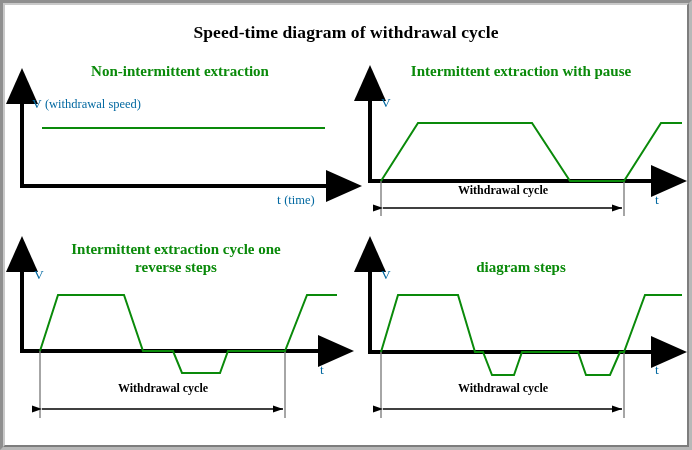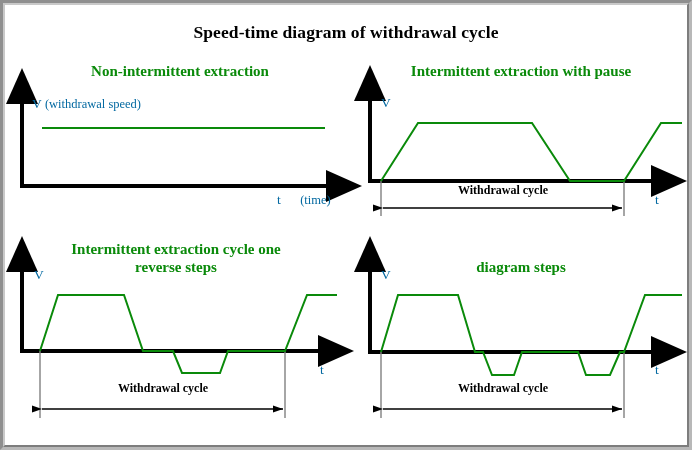--- a/index.html
+++ b/index.html
@@ -172,21 +172,21 @@
       <line x1="383" y1="409" x2="622" y2="409" class="dimline" marker-start="url(#dimArrowStart)" marker-end="url(#dimArrowEnd)"></line>
     </g>
   </svg>
 
   <div class="axlabel" style="left:32px; top:96px;">
     <span>V</span>
     <span style="font-size:12.5px;">(withdrawal speed)</span>
   </div>
   <div class="axlabel" style="left:277px; top:192px;">
     <span>t</span>
-    <span style="font-size:12.5px;margin-left:16px;">(time)</span>
+    <span style="font-size:12.5px;">(time)</span>
   </div>
 
   <div class="axlabel" style="left:381px; top:95px;">V</div>
   <div class="axlabel" style="left:655px; top:192px;">t</div>
   <div class="cyclabel" style="left:382px; top:183px; width:242px;">Withdrawal cycle</div>
 
   <div class="axlabel" style="left:34px; top:267px;">V</div>
   <div class="axlabel" style="left:320px; top:362px;">t</div>
   <div class="cyclabel" style="left:41px; top:381px; width:244px;">Withdrawal cycle</div>
 

